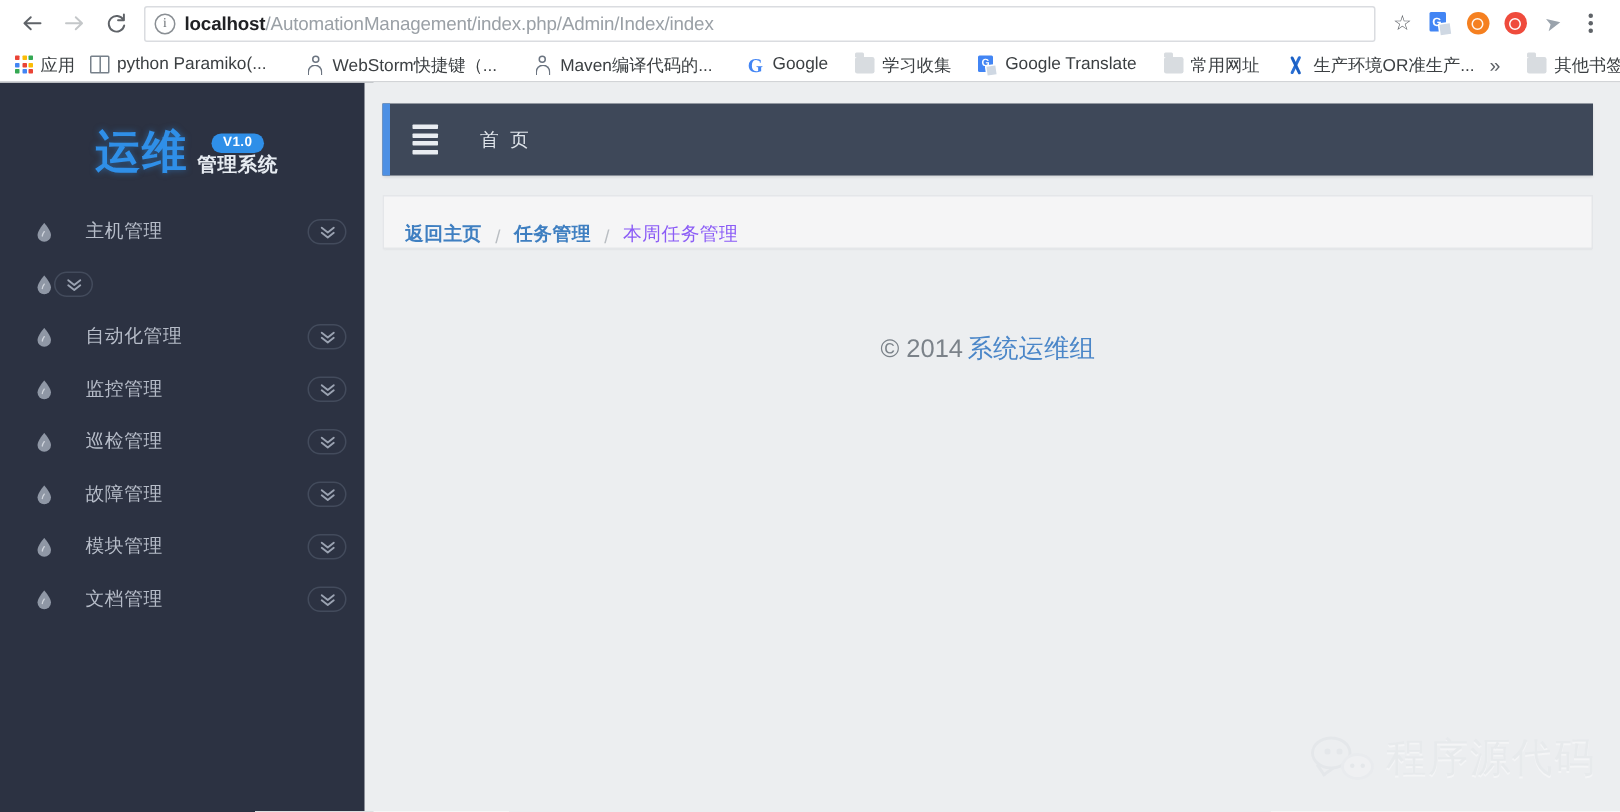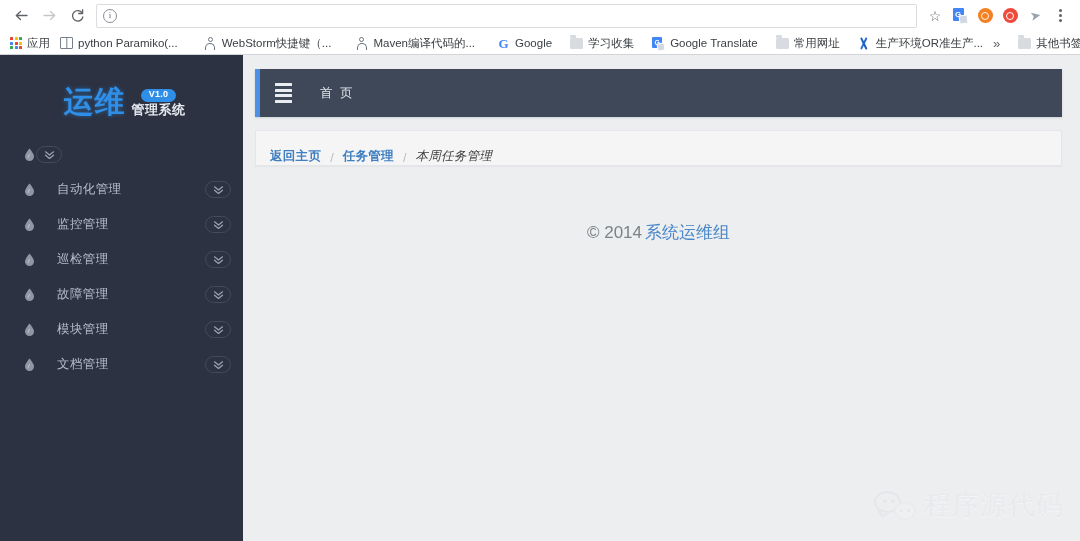--- a/index.html
+++ b/index.html
@@ -332,21 +332,21 @@
     height: 36px;
     display: flex;
     align-items: flex-end;
     padding: 0 14px;
     font-size: 12.5px;
     box-shadow: 0 1px 1px rgba(0,0,0,0.03);
   }
   .crumb-link { color: #3f7fc1; cursor: pointer; letter-spacing: 0.3px; }
   .crumb-link.bold { font-weight: 700; }
   .crumb-sep { color: #b9bdc2; margin: 0 9px; }
-  .crumb-cur { color: #404040; letter-spacing: 0.3px; font-style: italic; }
+  .crumb-cur { color: #8b5cf6; letter-spacing: 0.3px; }
 
   .footer {
     margin-top: 55px;
     text-align: center;
     font-size: 17px;
     color: #7b8289;
   }
   .footer .brand { color: #4a86c8; margin-left: 3px; cursor: pointer; }
 
   
@@ -428,20 +428,23 @@
       <div class="nav-btn">
         <svg width="17" height="17" viewBox="0 0 17 17">
             <path d="M13.2 6.2A5.2 5.2 0 1 0 13.8 10" stroke="#5f6368" stroke-width="1.3" fill="none" stroke-linecap="round"></path>
             <path d="M13.6 2.6v3.9h-3.9" stroke="#5f6368" stroke-width="1.3" fill="none" stroke-linecap="round" stroke-linejoin="round"></path>
           </svg>
       </div>
     </div>
 
     <div class="omnibox">
       <div class="info-icon">i</div>
+      <div class="url">
+        <b>localhost</b><span>/AutomationManagement/index.php/Admin/Index/index</span>
+      </div>
     </div>
 
     <div class="tb-right">
       <div class="tb-icon">
         <span class="star">☆</span>
       </div>
       <div class="tb-icon">
         <span class="ext-translate">
           <span class="sq">G</span>
           <span class="sq2"></span>
@@ -556,20 +559,35 @@
           <div class="logo-main">运维</div>
           <div class="logo-right">
             <div class="logo-badge">V1.0</div>
             <div class="logo-sub">管理系统</div>
           </div>
         </div>
       </div>
 
       <div class="menu">
 
+        <div class="menu-item">
+          <span class="drop-icon">
+            <svg width="11" height="14" viewBox="0 0 11 14">
+                <path d="M5.5 0.6C5.5 0.6 1 5.6 1 8.6a4.5 4.5 0 0 0 9 0C10 5.6 5.5 0.6 5.5 0.6z" fill="#8f97a5"></path>
+                <path d="M4.2 9.4c0-1.3 1.3-3 1.3-3" stroke="#cfd4dc" stroke-width="0.9" fill="none" stroke-linecap="round"></path>
+              </svg>
+          </span>
+          <span class="menu-label">主机管理</span>
+          <span class="chev-pill">
+            <svg width="11" height="10" viewBox="0 0 11 10">
+                <path d="M1.5 1.8l4 3.2 4-3.2" stroke="#9aa2b1" stroke-width="1.25" fill="none" stroke-linecap="round" stroke-linejoin="round"></path>
+                <path d="M1.5 5.2l4 3.2 4-3.2" stroke="#9aa2b1" stroke-width="1.25" fill="none" stroke-linecap="round" stroke-linejoin="round"></path>
+              </svg>
+          </span>
+        </div>
 
         <div class="menu-item">
           <span class="drop-icon">
             <svg width="11" height="14" viewBox="0 0 11 14">
                 <path d="M5.5 0.6C5.5 0.6 1 5.6 1 8.6a4.5 4.5 0 0 0 9 0C10 5.6 5.5 0.6 5.5 0.6z" fill="#8f97a5"></path>
                 <path d="M4.2 9.4c0-1.3 1.3-3 1.3-3" stroke="#cfd4dc" stroke-width="0.9" fill="none" stroke-linecap="round"></path>
               </svg>
           </span>
           <span class="chev-pill">
             <svg width="11" height="10" viewBox="0 0 11 10">

